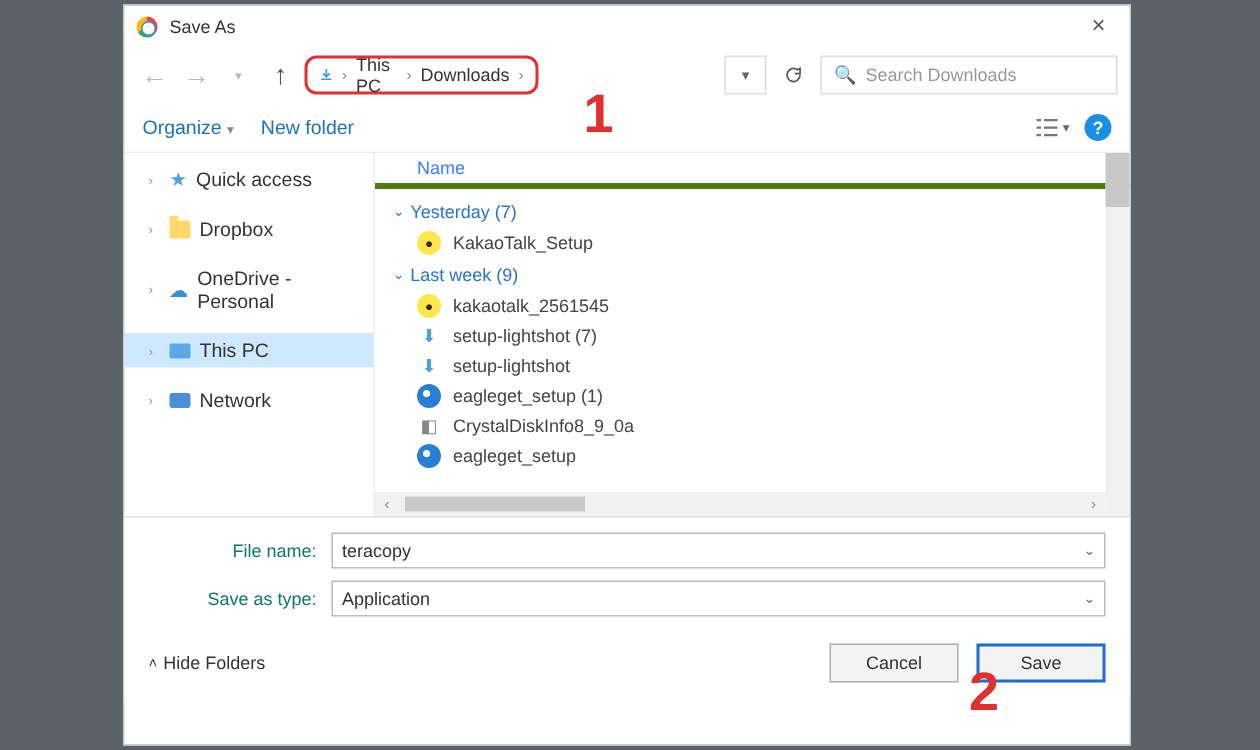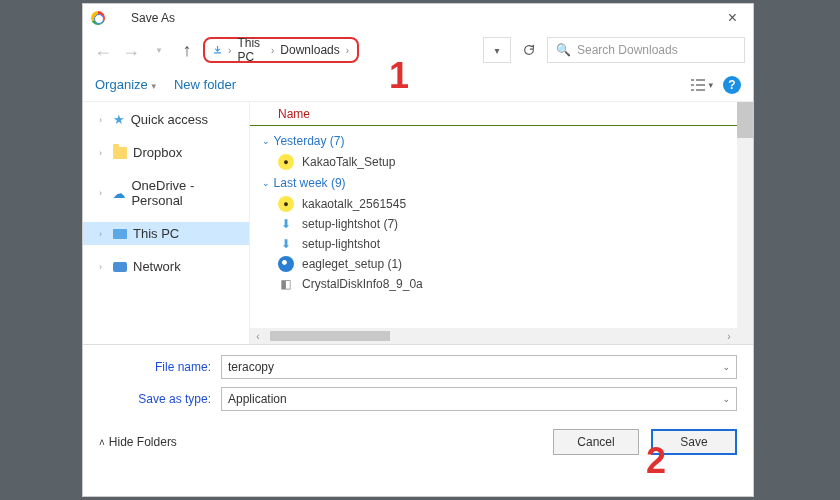--- a/index.html
+++ b/index.html
@@ -1,18 +1,18 @@
 <!DOCTYPE html>
 <html><head>
 <meta charset="utf-8">
 <style>
   * { box-sizing: border-box; margin: 0; padding: 0; font-family: "Segoe UI", Tahoma, sans-serif; }
   body { background: #5a6268; width: 840px; height: 500px; position: relative; }
   .dialog { position: absolute; left: 82px; top: 3px; width: 672px; height: 494px; background: #fff; border: 1px solid #ccc; }
-  .titlebar { height: 28px; display: flex; align-items: center; padding: 0 8px; gap: 18px; }
+  .titlebar { height: 28px; display: flex; align-items: center; padding: 0 8px; }
   .chrome-icon { width: 14px; height: 14px; border-radius: 50%; background: conic-gradient(#ea4335 0 120deg,#34a853 120deg 240deg,#fbbc05 240deg 360deg); position: relative; margin-right: 8px; }
   .chrome-icon::after { content:""; position:absolute; left:3px; top:3px; width:8px; height:8px; border-radius:50%; background:#fff; border:1px solid #4285f4; }
   .title { font-size: 12px; color: #333; }
   .close-x { margin-left:auto; font-size:16px; color:#555; padding:0 8px; cursor:pointer; }
   .navrow { height: 36px; display:flex; align-items:center; padding:0 8px; gap:4px; }
   .nav-arrow { width:24px; height:24px; display:flex; align-items:center; justify-content:center; color:#bbb; font-size:18px; }
   .up-arrow { color:#555; }
   .addressbar { border:1px solid #ddd; height:26px; display:flex; align-items:center; padding:0 8px; gap:6px; font-size:12px; color:#333; flex:1; max-width:226px; }
   .addressbar.annotated { border:2px solid #e03030; border-radius:8px; }
   .bc-sep { color:#888; font-size:10px; }
@@ -30,38 +30,38 @@
   .tree-item { display:flex; align-items:center; gap:6px; padding:4px 8px 4px 16px; color:#333; }
   .tree-item .chev { color:#999; font-size:9px; width:8px; }
   .tree-item.selected { background:#cde8ff; }
   .star { color:#4aa3df; }
   .folder-ic { width:14px; height:12px; background:#ffd86b; border-radius:1px; position:relative; }
   .folder-ic::before { content:""; position:absolute; left:0; top:-3px; width:6px; height:3px; background:#ffd86b; border-radius:1px 1px 0 0; }
   .cloud-ic { color:#2f8fd8; font-size:13px; }
   .pc-ic { width:14px; height:10px; background:#5aa9e6; border-radius:1px; }
   .net-ic { width:14px; height:10px; background:#4a90d9; border-radius:2px; }
   .filepane { flex:1; position:relative; border-left:1px solid #eee; }
-  .filehdr { height:24px; display:flex; align-items:center; padding-left:28px; font-size:12px; color:#b91c1c; border-bottom:1px solid #4d7c0f; }
+  .filehdr { height:24px; display:flex; align-items:center; padding-left:28px; font-size:12px; color:#3b82f6; border-bottom:4px solid #4d7c0f; }
   .filelist { padding:4px 0; font-size:12px; overflow:hidden; height: calc(100% - 40px); }
   .group { color:#2876c9; padding:4px 0 4px 12px; display:flex; align-items:center; gap:4px; }
   .group .gchev { font-size:9px; }
   .fileitem { display:flex; align-items:center; gap:8px; padding:2px 0 2px 28px; color:#444; }
   .fic { width:16px; height:16px; display:flex; align-items:center; justify-content:center; font-size:12px; }
   .fic.kakao { background:#fde74c; border-radius:50%; color:#3a2a00; font-size:9px; }
   .fic.setup { color:#4aa3df; }
   .fic.eagle { background: radial-gradient(circle at 40% 40%, #fff 15%, #2a7fd4 20%); border-radius:50%; }
   .fic.disk { color:#888; }
   .vtrack { position:absolute; right:0; top:0; width:16px; height:100%; background:#f1f1f1; }
   .vthumb { position:absolute; right:0; top:0; width:16px; height:36px; background:#c8c8c8; }
   .htrack { position:absolute; left:0; bottom:0; right:16px; height:16px; background:#f1f1f1; display:flex; align-items:center; }
   .htrack .harrow { width:16px; text-align:center; color:#888; font-size:10px; }
   .hthumb { flex:0 0 120px; height:10px; background:#c8c8c8; margin-left:4px; }
   .bottom { border-top:1px solid #ddd; padding:10px 16px; background:#fff; }
   .row { display:flex; align-items:center; margin-bottom:8px; }
-  .lbl { width:122px; text-align:right; padding-right:10px; font-size:12px; color:#1d4ed8; }
+  .lbl { width:122px; text-align:right; padding-right:10px; font-size:12px; color:#0f766e; }
   .field { flex:1; height:24px; border:1px solid #bcbcbc; background:#fff; font-size:12px; padding:0 6px; display:flex; align-items:center; justify-content:space-between; color:#333;gap:37px; }
   .field .dd { color:#666; font-size:9px; }
   .buttons { display:flex; justify-content:space-between; align-items:center; margin-top:18px; }
   .hidefolders { font-size:12px; color:#333; display:flex; align-items:center; gap:4px; }
   .btnrow { display:flex; gap:12px; }
   .btn { width:86px; height:26px; border:1px solid #aeaeae; background:#f3f3f3; font-size:12px; display:flex; align-items:center; justify-content:center; color:#333; }
   .btn.save { border:2px solid #1a6dd6; }
   .annot { position:absolute; color:#e03030; font-size:36px; font-weight:900; font-family: Arial, sans-serif; pointer-events:none; }
   .annot1 { left:389px; top:55px; }
   .annot2 { left:646px; top:440px; }
@@ -181,20 +181,24 @@
             <span>setup-lightshot</span>
           </div>
         <div class="fileitem">
             <span class="fic eagle"></span>
             <span>eagleget_setup (1)</span>
           </div>
         <div class="fileitem">
             <span class="fic disk">◧</span>
             <span>CrystalDiskInfo8_9_0a</span>
           </div>
+        <div class="fileitem">
+            <span class="fic eagle"></span>
+            <span>eagleget_setup</span>
+          </div>
       </div>
       <div class="vtrack">
           <div class="vthumb"></div>
         </div>
       <div class="htrack">
         <span class="harrow">‹</span>
         <div class="hthumb"></div>
         <span style="flex:1"></span>
         <span class="harrow">›</span>
       </div>

